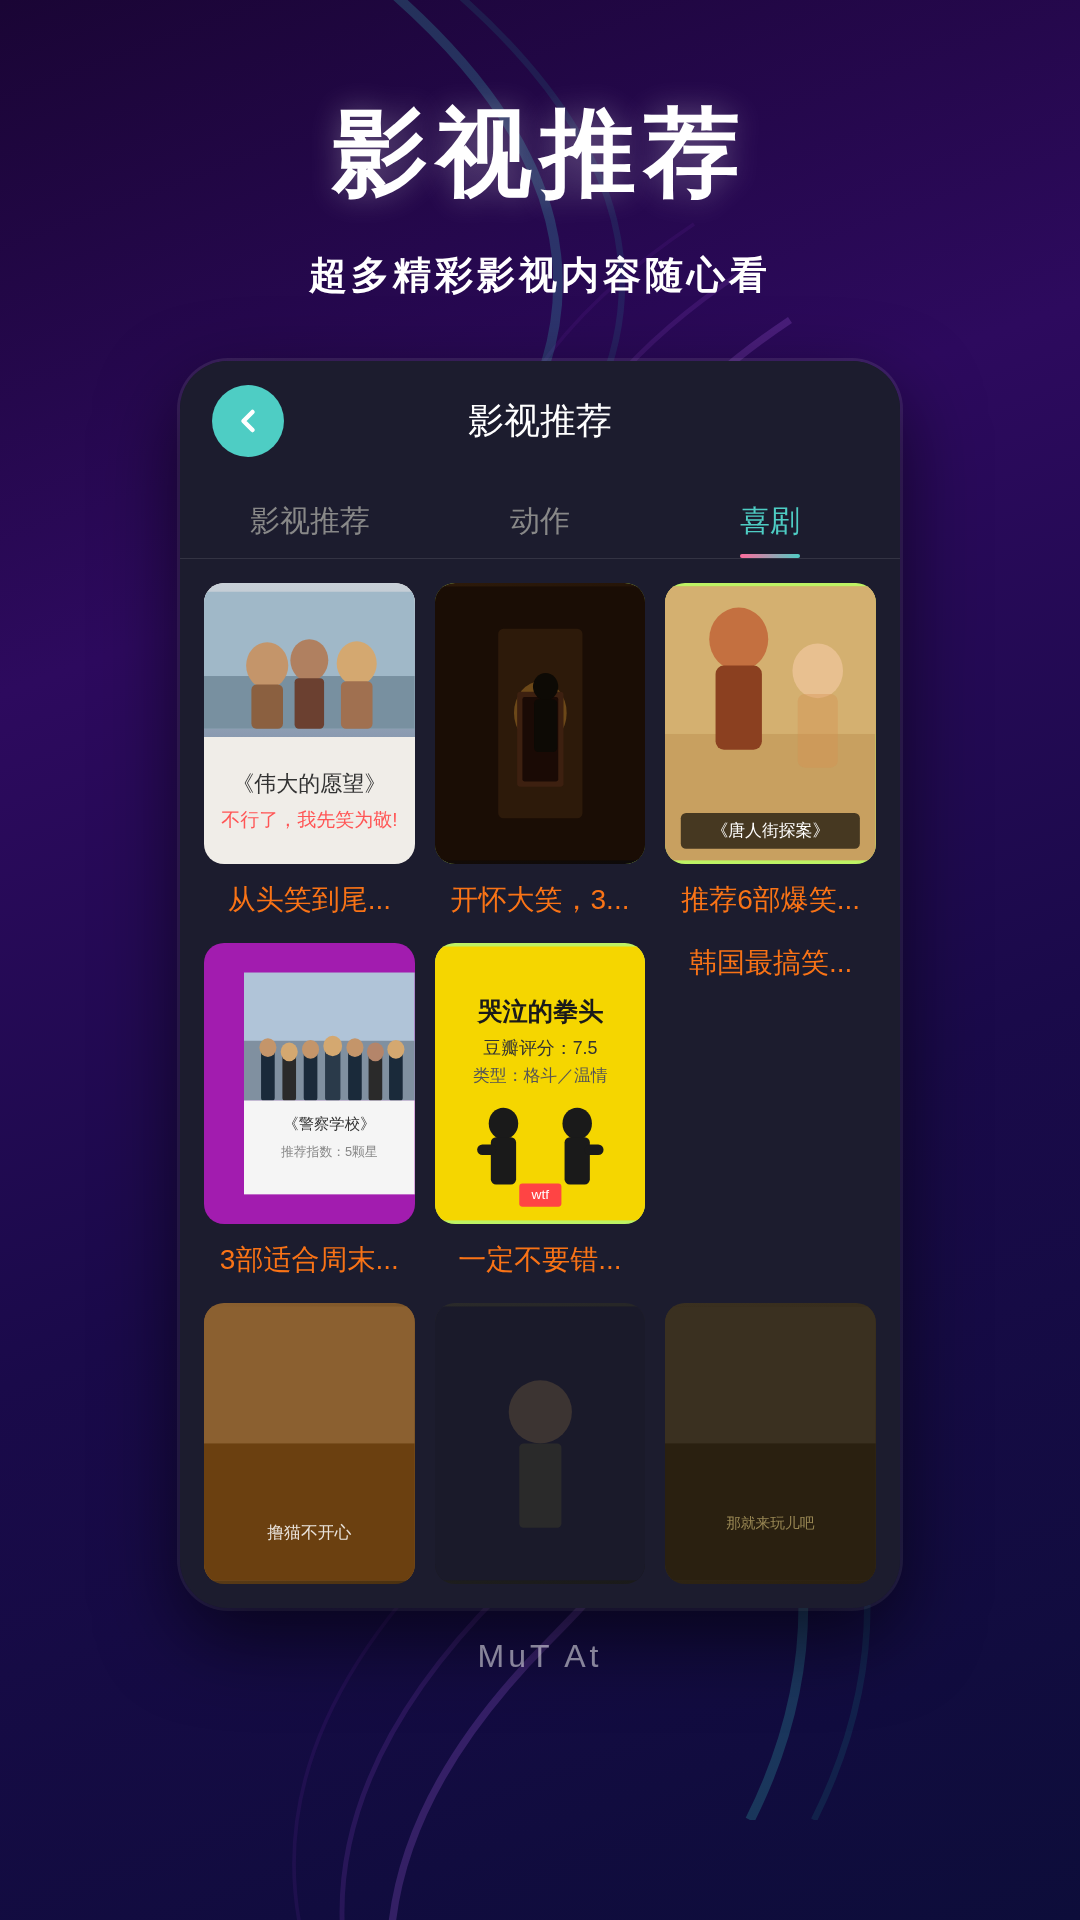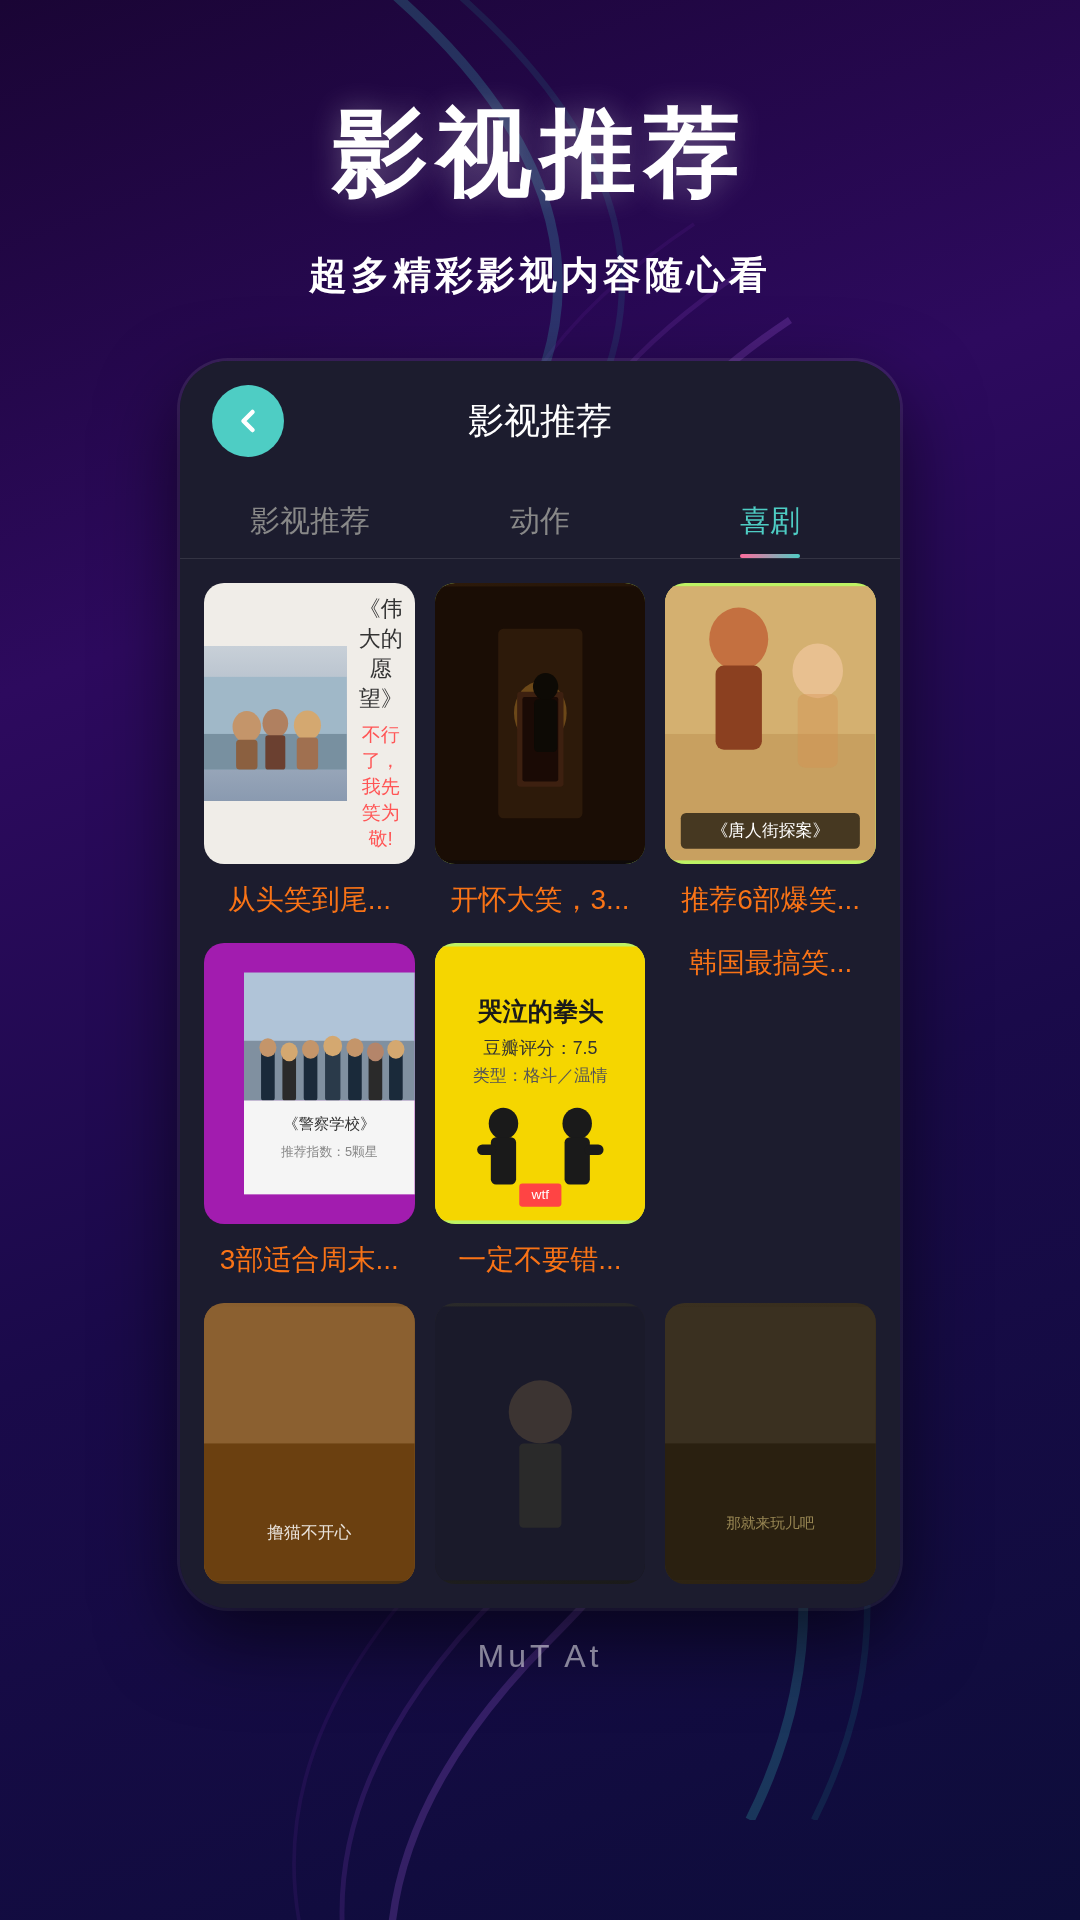--- a/index.html
+++ b/index.html
@@ -160,21 +160,21 @@
       overflow: hidden;
       position: relative;
       background: #bef264;
       margin-bottom: 16px;
     }
 
     
     .card1-thumb {
       background: #f0ede8;
       display: flex;
-      flex-direction: row;
+      flex-direction: column;
       align-items: center;
       justify-content: space-between;
     }
 
     .card1-img {
       width: 100%;
       height: 55%;
       background: linear-gradient(180deg, #c8d0d8 0%, #8a9ab0 100%);
       position: relative;
       overflow: hidden;

